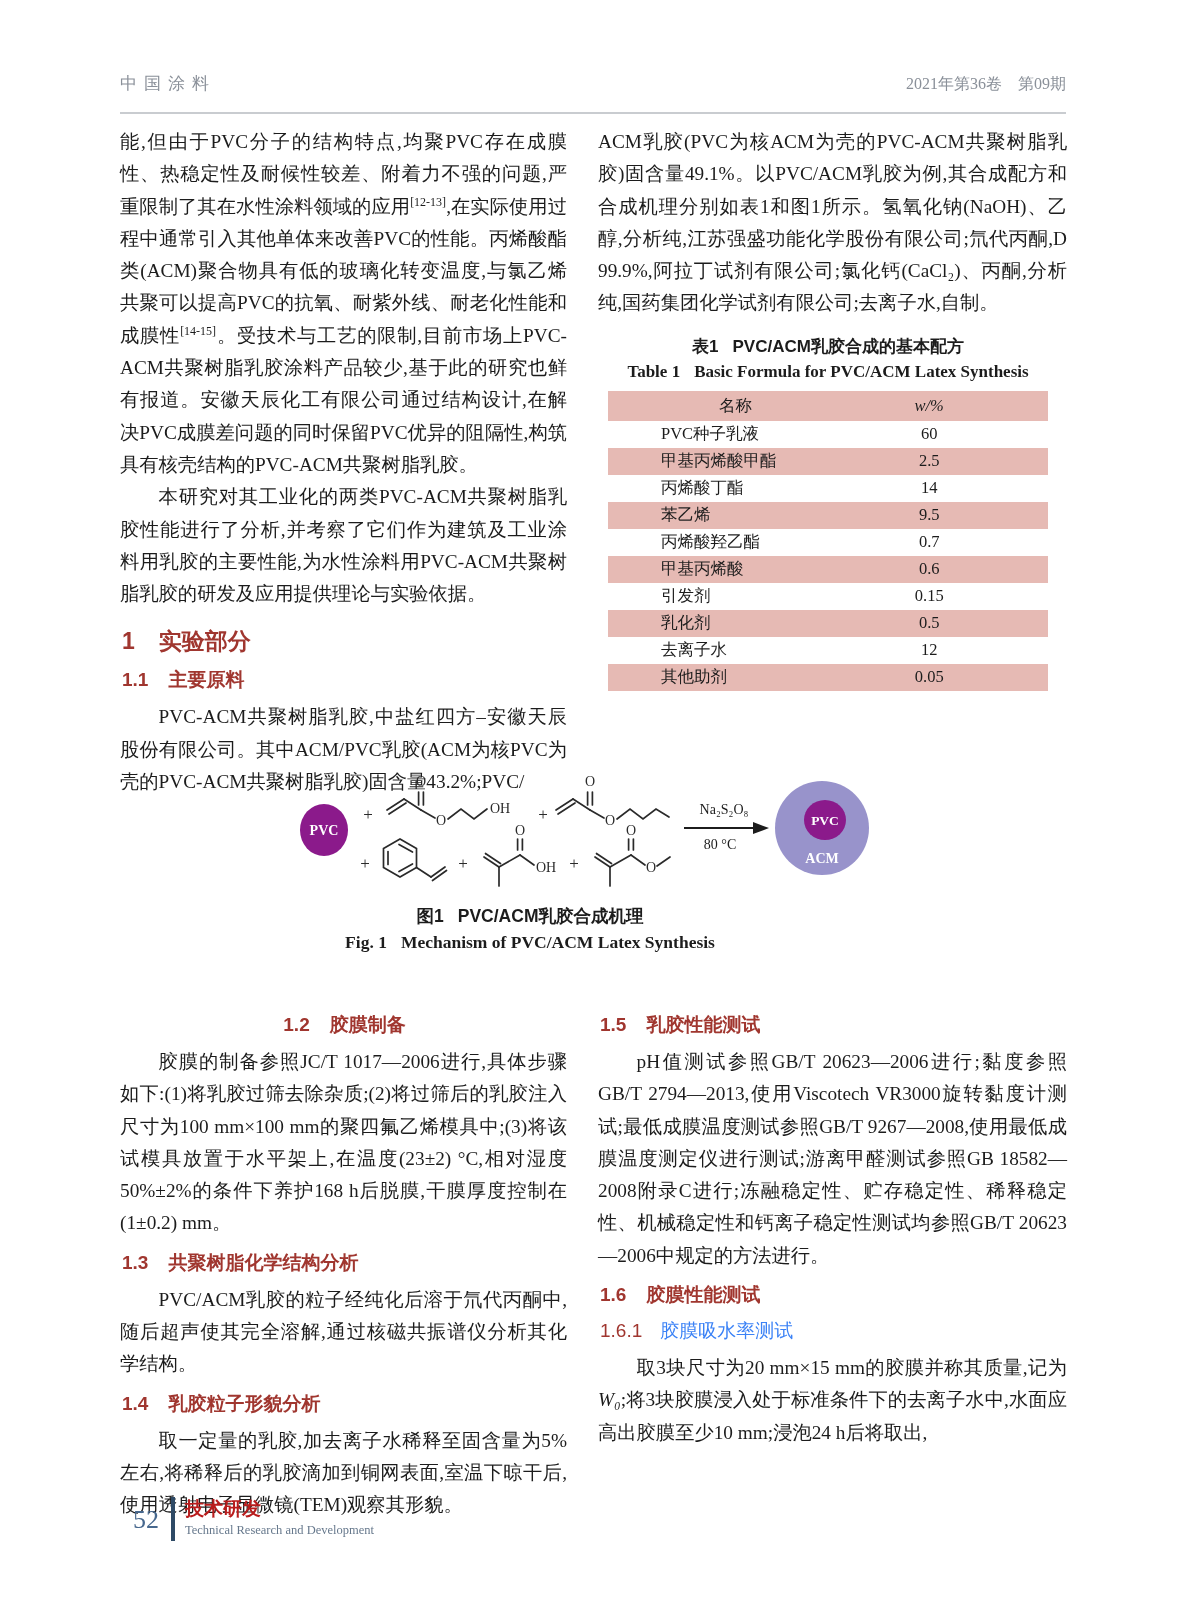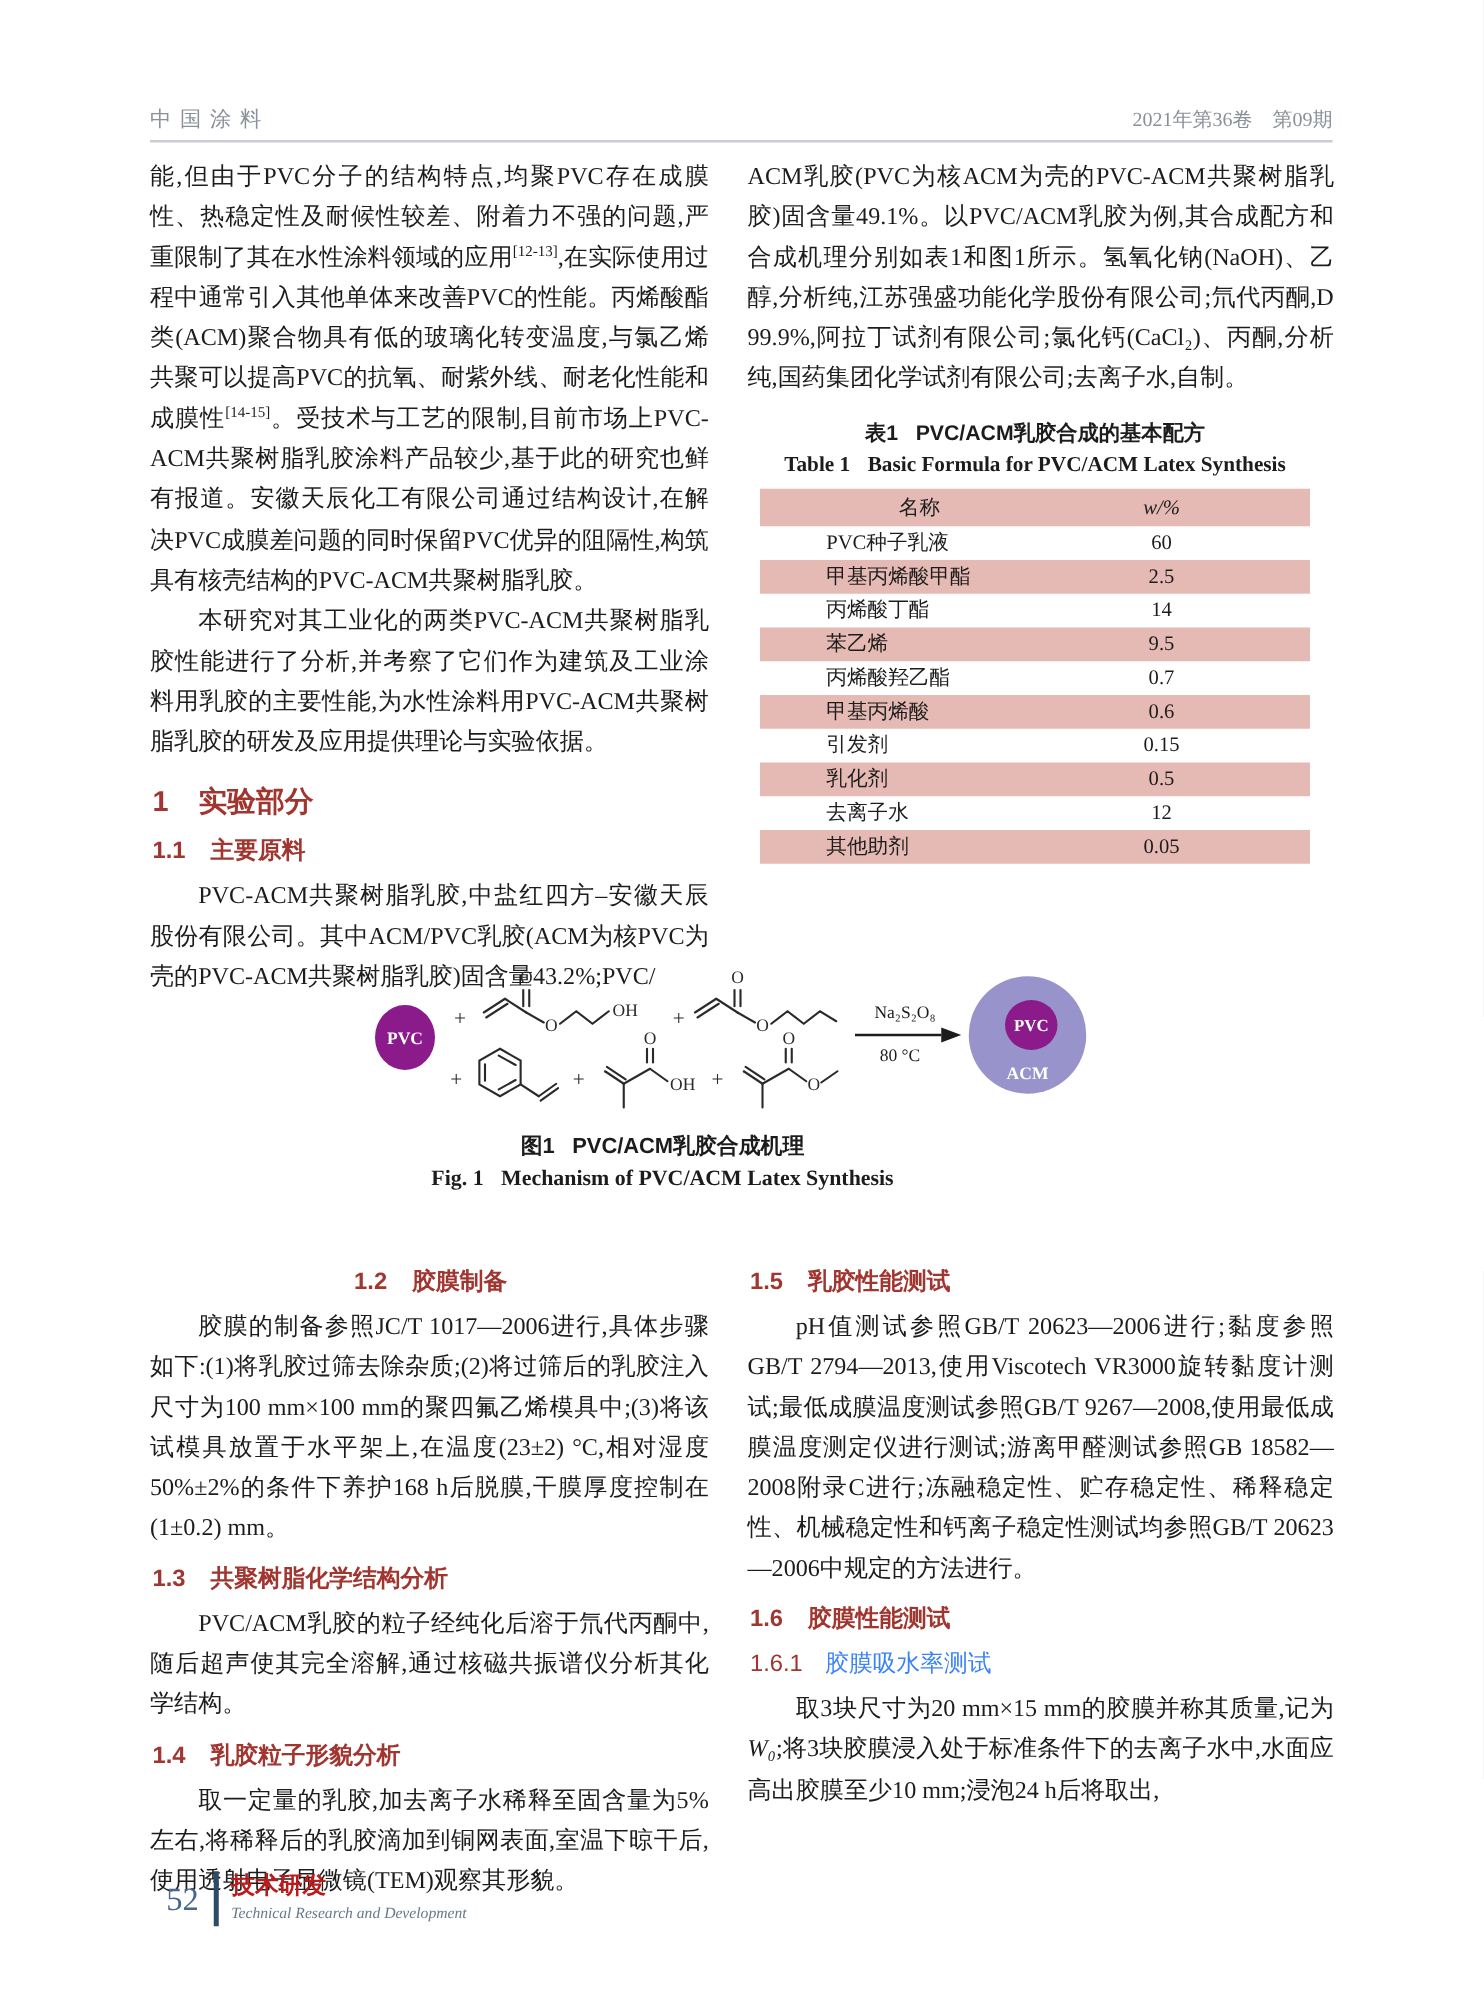--- a/index.html
+++ b/index.html
@@ -2,21 +2,21 @@
 <html><head>
 <meta charset="utf-8">
 <style>
   html,body{margin:0;padding:0;background:#e8e8e8;}
   .page{
     position:relative;width:1187px;height:1600px;background:#ffffff;
     margin:0 auto;overflow:hidden;
     font-family:"Liberation Serif","DejaVu Serif",serif;color:#1c1c1c;
   }
   
-  .hdr{position:absolute;top:84px;left:120px;width:946px;display:flex;justify-content:space-between;align-items:flex-end;gap:40px;}
+  .hdr{position:absolute;top:72px;left:120px;width:946px;display:flex;justify-content:space-between;align-items:flex-end;gap:40px;}
   .hdr .journal{font-size:17px;color:#8a9099;letter-spacing:7px;}
   .hdr .issue{font-size:16px;color:#8a9099;}
   .hdr-rule{position:absolute;top:112px;left:120px;width:946px;height:2px;background:#c9ccd0;}
 
   
   .cols{position:absolute;left:120px;width:947px;display:flex;gap:31px;}
   .top-cols{top:126px;}
   .bot-cols{top:1012px;}
   .colL{width:447px;}
   .colR{width:469px;}
@@ -59,21 +59,21 @@
   svg text{font-family:"Liberation Serif","DejaVu Serif",serif;}
   .bond{stroke:#2a2a2a;stroke-width:1.7;fill:none;stroke-linecap:round;}
   .atom{font-size:14px;fill:#2a2a2a;}
   .plus{font-size:17px;fill:#2a2a2a;}
 
   
   .footer{position:absolute;left:133px;top:1497px;display:flex;align-items:flex-start;}
   .pageno{font-size:26px;color:#47688e;margin-top:8px;}
   .fbar{width:4px;height:44px;background:#2e4a66;margin:0 10px 0 12px;}
   .flabels .cn{font-family:"Liberation Sans","DejaVu Sans",sans-serif;font-weight:bold;font-size:19px;color:#b91c1c;line-height:24px;}
-  .flabels .en{font-size:12.5px;color:#66788c;line-height:18px;font-style:italic;}
+  .flabels .en{font-size:12.5px;color:#66788c;line-height:18px;}
 </style>
 </head>
 <body>
 
 <div class="page">
 
   <div class="hdr">
     <span class="journal">中国涂料</span>
     <span class="issue">2021年第36卷　第09期</span>
   </div>

